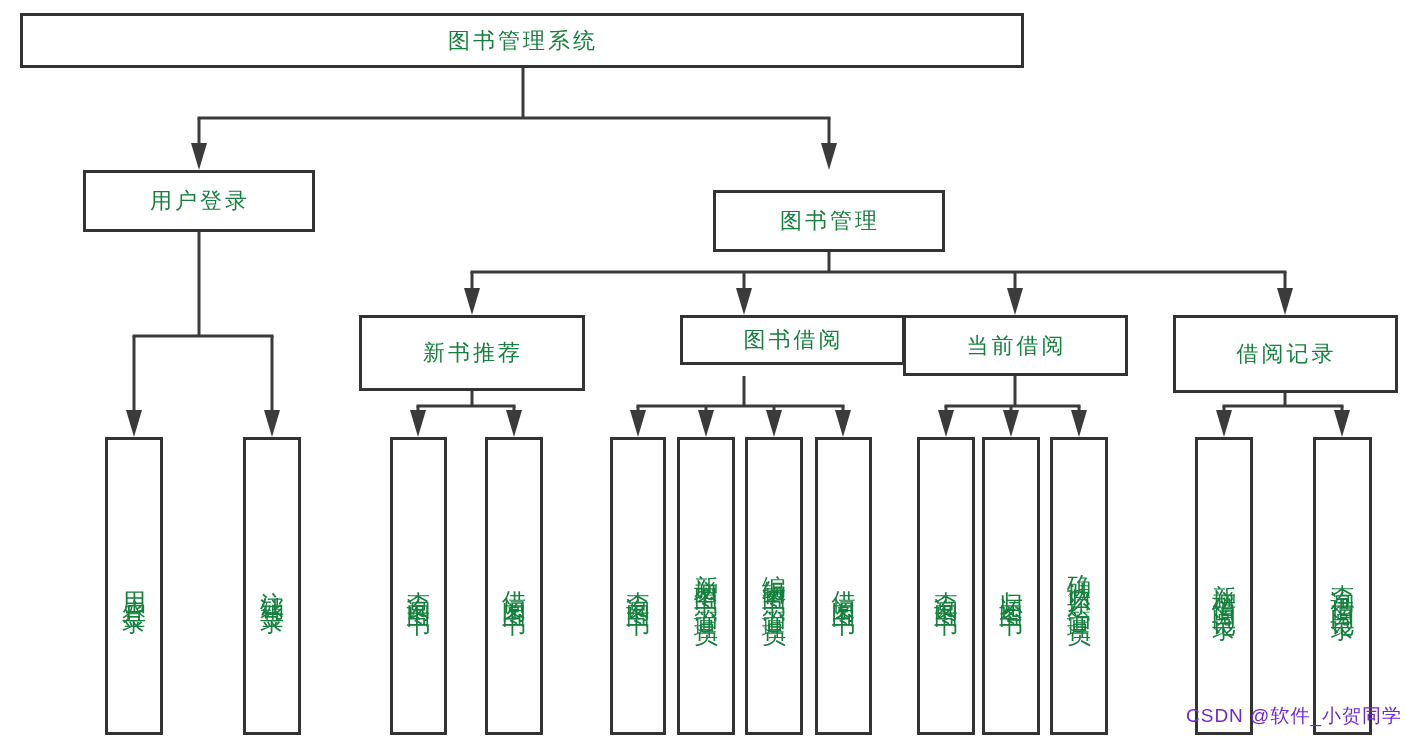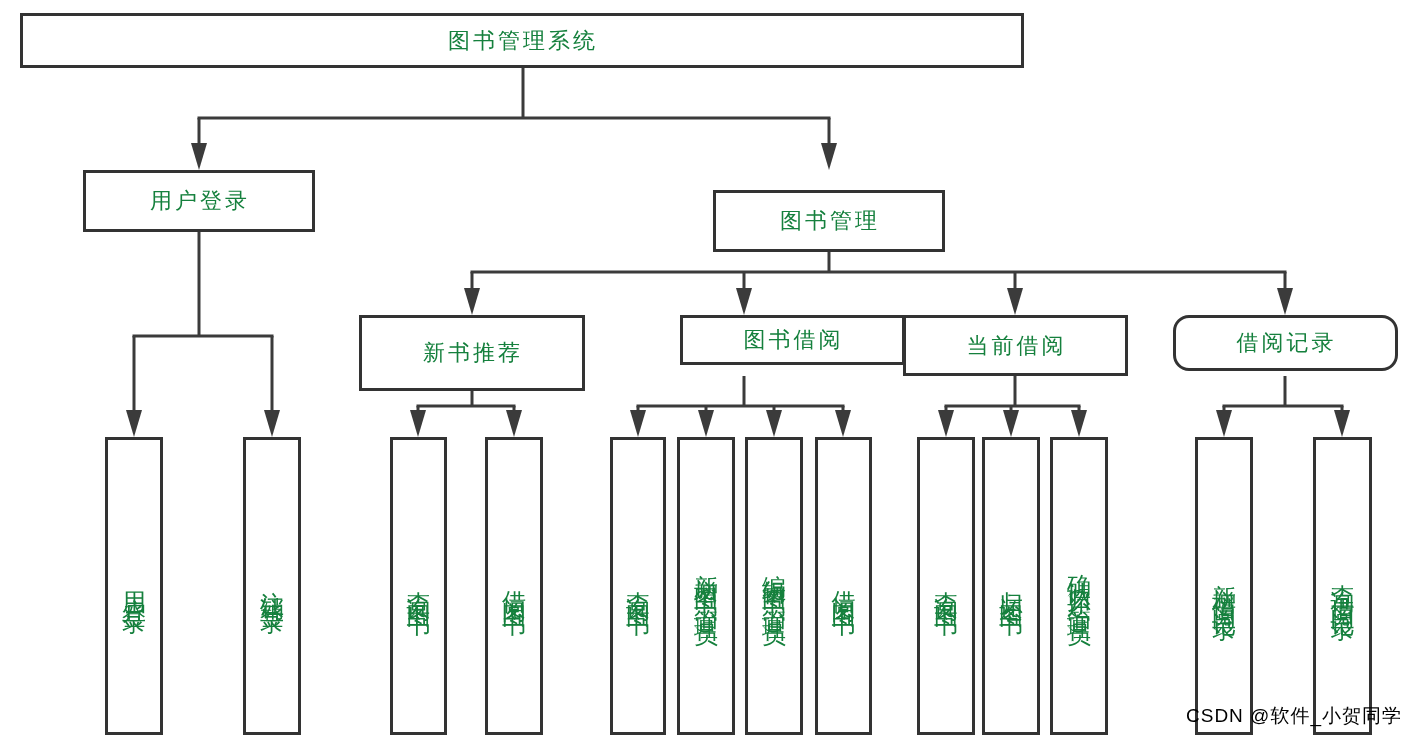--- a/index.html
+++ b/index.html
@@ -38,21 +38,21 @@
     font-size: 24px;
     letter-spacing: 7px;
     line-height: 1;
     white-space: nowrap;
   }
   .watermark {
     position: absolute;
     left: 1186px;
     top: 703px;
     font-size: 19px;
-    color: #000000;
+    color: #6d28d9;
     letter-spacing: 1px;
     white-space: nowrap;
   }
 </style>
 </head>
 <body>
 
 <div class="canvas">
 
   <svg class="connectors" viewBox="0 0 1405 747" xmlns="http://www.w3.org/2000/svg">
@@ -137,21 +137,21 @@
 
   <div class="box" style="left:359px; top:315px; width:226px; height:76px;">
     <span class="h-label">新书推荐</span>
   </div>
   <div class="box" style="left:652px; top:315px; width:225px; height:50px;margin-left:28px;">
     <span class="h-label">图书借阅</span>
   </div>
   <div class="box" style="left:903px; top:315px; width:225px; height:61px;font-family:Liberation Mono, monospace;">
     <span class="h-label">当前借阅</span>
   </div>
-  <div class="box" style="left:1173px; top:315px; width:225px; height:56px;border-radius:16px;">
+  <div class="box" style="left:1173px; top:315px; width:225px; height:78px;">
     <span class="h-label">借阅记录</span>
   </div>
 
   <div class="box" style="left:105px; top:437px; width:58px; height:298px;">
     <span class="v-label">用户登录</span>
   </div>
   <div class="box" style="left:243px; top:437px; width:58px; height:298px;">
     <span class="v-label">注销登录</span>
   </div>
 

